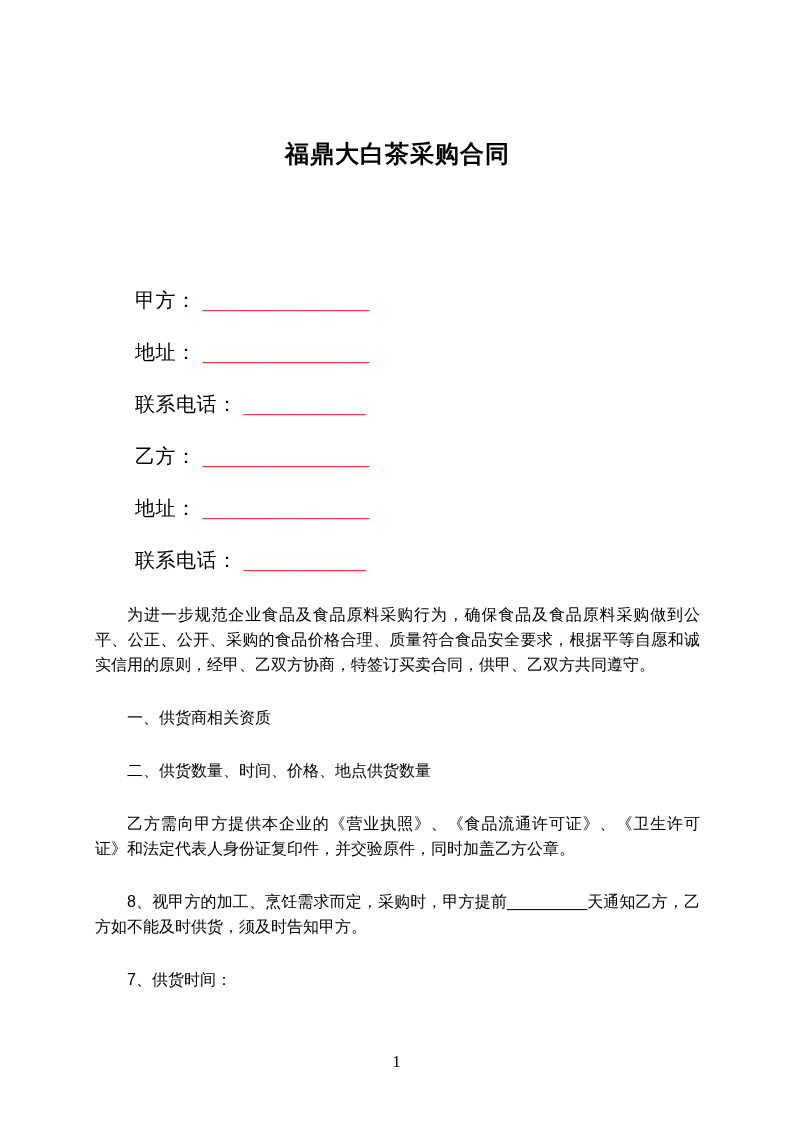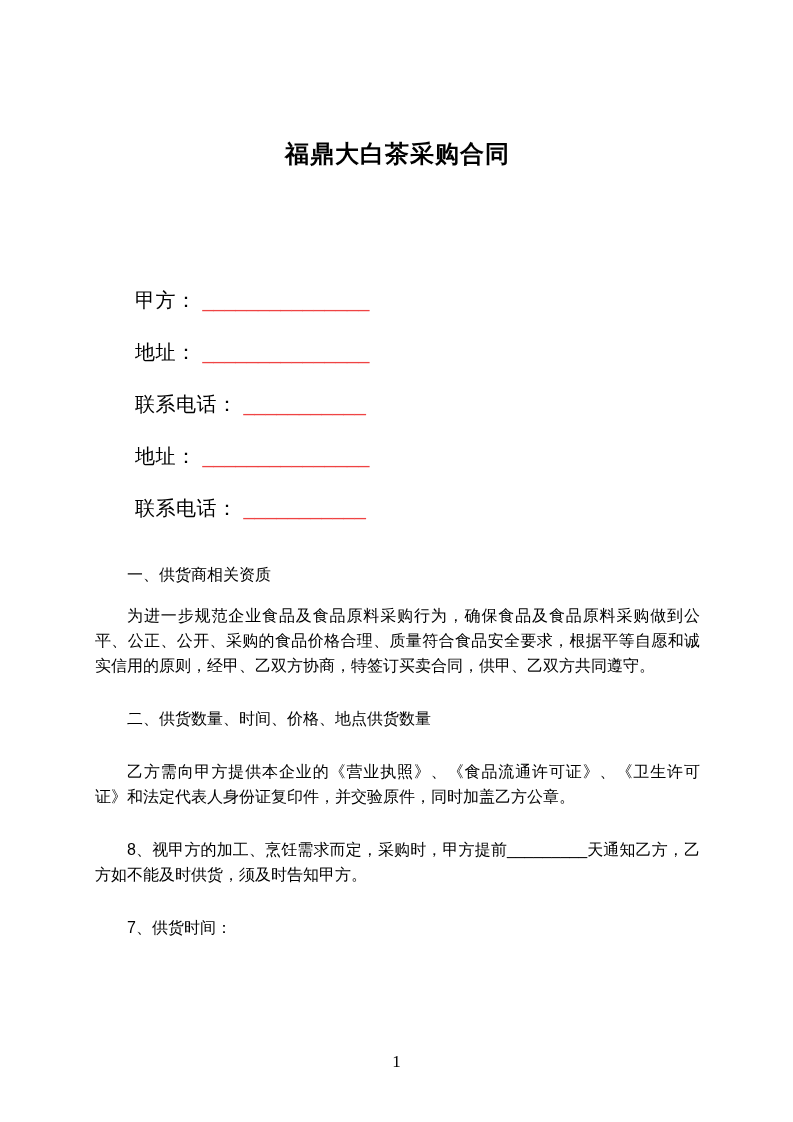--- a/index.html
+++ b/index.html
@@ -79,30 +79,33 @@
     <p class="field-row">
       <span class="field-label">甲方：</span><span class="field-blank">_______________</span>
     </p>
     <p class="field-row">
       <span class="field-label">地址：</span><span class="field-blank">_______________</span>
     </p>
     <p class="field-row">
       <span class="field-label">联系电话：</span><span class="field-blank">___________</span>
     </p>
     <p class="field-row">
+      <span class="field-label">乙方：</span><span class="field-blank">_______________</span>
+    </p>
+    <p class="field-row">
       <span class="field-label">地址：</span><span class="field-blank">_______________</span>
     </p>
     <p class="field-row">
       <span class="field-label">联系电话：</span><span class="field-blank">___________</span>
     </p>
   </div>
 
+  <p class="para intro">为进一步规范企业食品及食品原料采购行为，确保食品及食品原料采购做到公平、公正、公开、采购的食品价格合理、质量符合食品安全要求，根据平等自愿和诚实信用的原则，经甲、乙双方协商，特签订买卖合同，供甲、乙双方共同遵守。</p>
+
   <p class="para">一、供货商相关资质</p>
-
-  <p class="para intro">为进一步规范企业食品及食品原料采购行为，确保食品及食品原料采购做到公平、公正、公开、采购的食品价格合理、质量符合食品安全要求，根据平等自愿和诚实信用的原则，经甲、乙双方协商，特签订买卖合同，供甲、乙双方共同遵守。</p>
 
   <p class="para">二、供货数量、时间、价格、地点供货数量</p>
 
   <p class="para">乙方需向甲方提供本企业的《营业执照》、《食品流通许可证》、《卫生许可证》和法定代表人身份证复印件，并交验原件，同时加盖乙方公章。</p>
 
   <p class="para">8、视甲方的加工、烹饪需求而定，采购时，甲方提前_________天通知乙方，乙方如不能及时供货，须及时告知甲方。</p>
 
   <p class="para">7、供货时间：</p>
 
   <div class="page-number">1</div>

